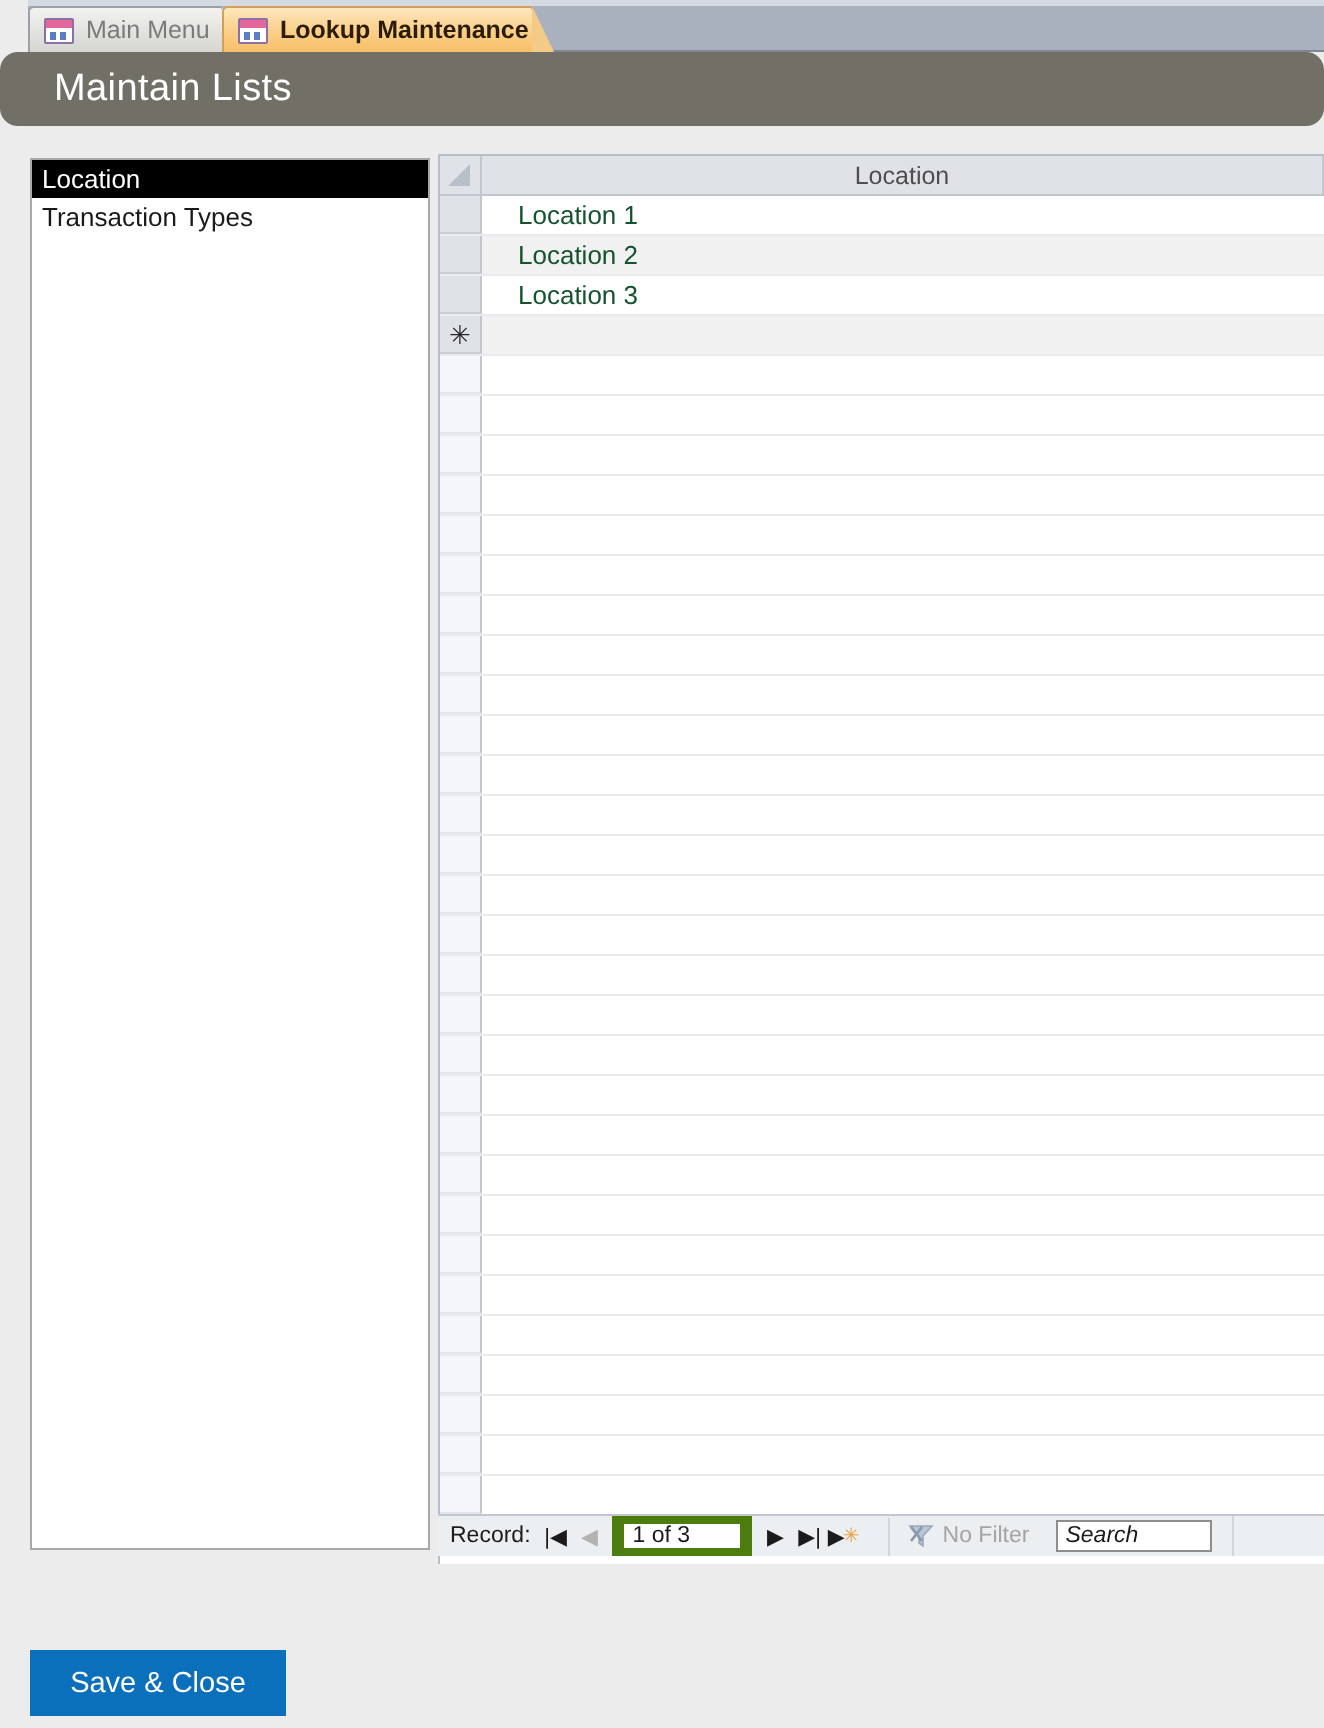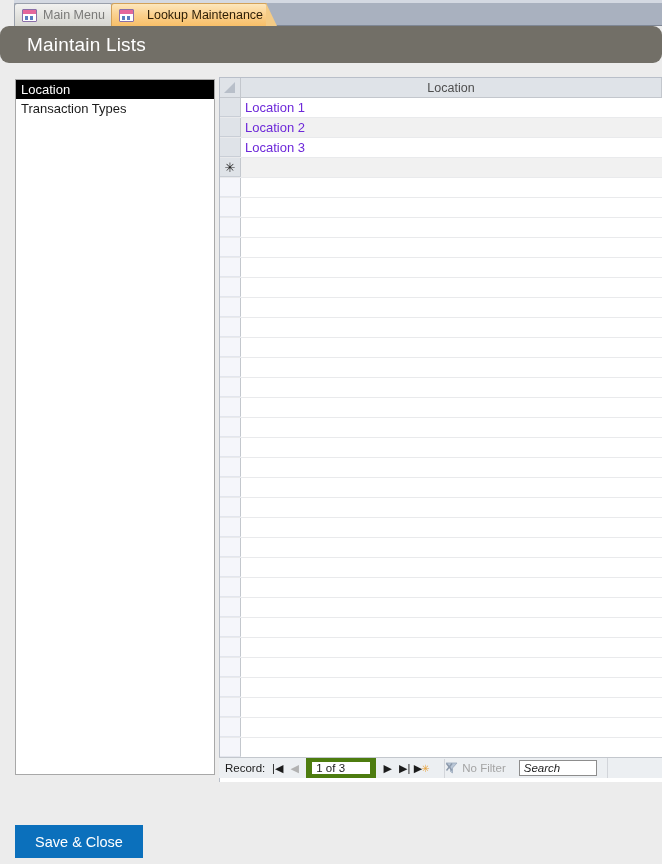--- a/index.html
+++ b/index.html
@@ -50,25 +50,24 @@
     color: #7a7a78;
     border: 1px solid #9aa0ab;
     border-bottom: none;
     font-weight: normal;
   }
   .tab.active {
     left: 97px;
     width: 156px;
     background: linear-gradient(to bottom, #fde7bd 0%, #fbd291 45%, #f8bf68 100%);
     color: #2b1d06;
-    font-weight: normal;
+    font-weight: bold;
     border: 1px solid #d2a159;
     border-bottom: none;
     z-index: 3;
-    gap: 7px;
   }
   
   .tab.active:after {
     content: "";
     position: absolute;
     right: -11px; top: -1px;
     width: 0; height: 0;
     border-style: solid;
     border-width: 0 11px 23px 0;
     border-color: transparent transparent #f4cb86 transparent;
@@ -231,23 +230,23 @@
     cursor: pointer;
   }
   .ds-sel.empty {
     background: #f5f6fb;
     border-bottom: 1px solid #e3e6ee;
   }
   .ds-cell {
     flex: 1 1 auto;
     display: flex;
     align-items: center;
-    padding-left: 4px;
+    padding-left: 18px;
     font-size: 13px;
-    color: #6d28d9;
+    color: #14532d;
     box-sizing: border-box;
     cursor: text;
   }
   #ds-scroll {
     height: 665px;
     overflow: hidden;
   }
 
   
   #nav-bar {
@@ -293,21 +292,21 @@
     padding-left: 4px;
     margin: 12px 3px;
     cursor: text;
   }
   #filter-group {
     display: flex;
     align-items: center;
     margin-left: 14px;
     color: #a4a4a4;
     border-left: 1px solid #d2d5da;
-    padding-left: 0;
+    padding-left: 9px;
     height: 19px;
     cursor: default;
   }
   .funnel {
     width: 13px; height: 12px;
     margin-right: 4px;
     flex: 0 0 auto;
   }
   #search-box {
     width: 78px; height: 16px;

